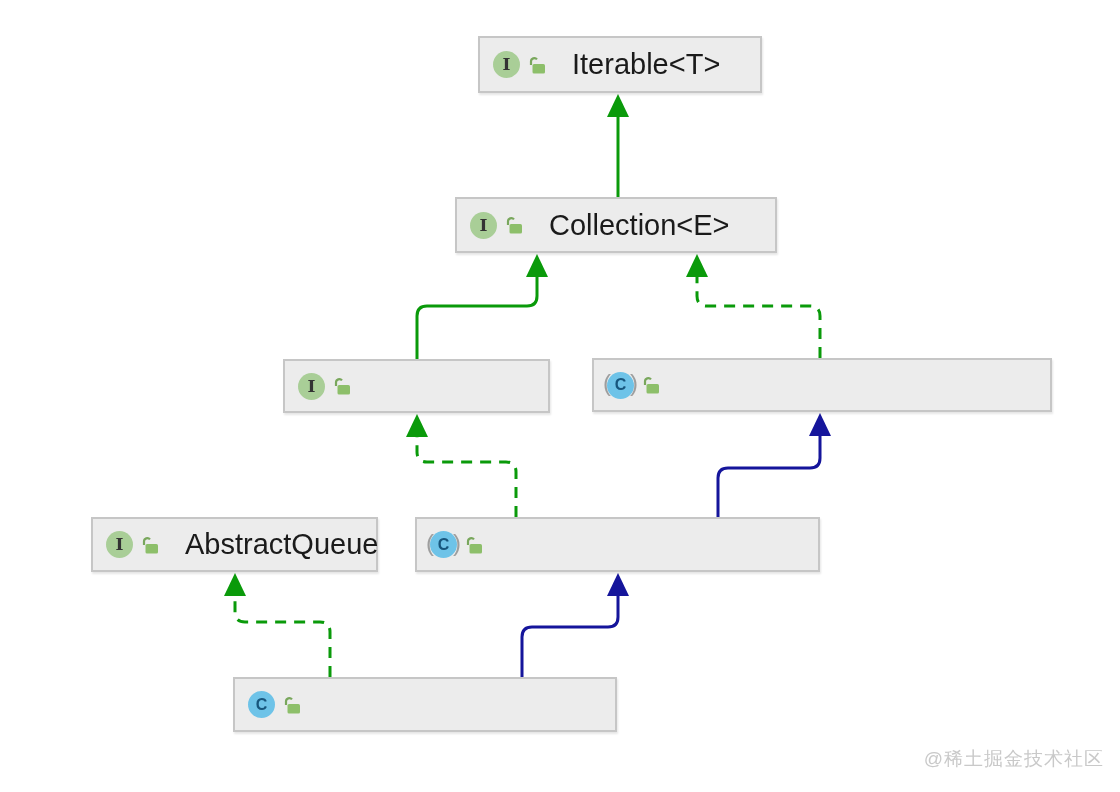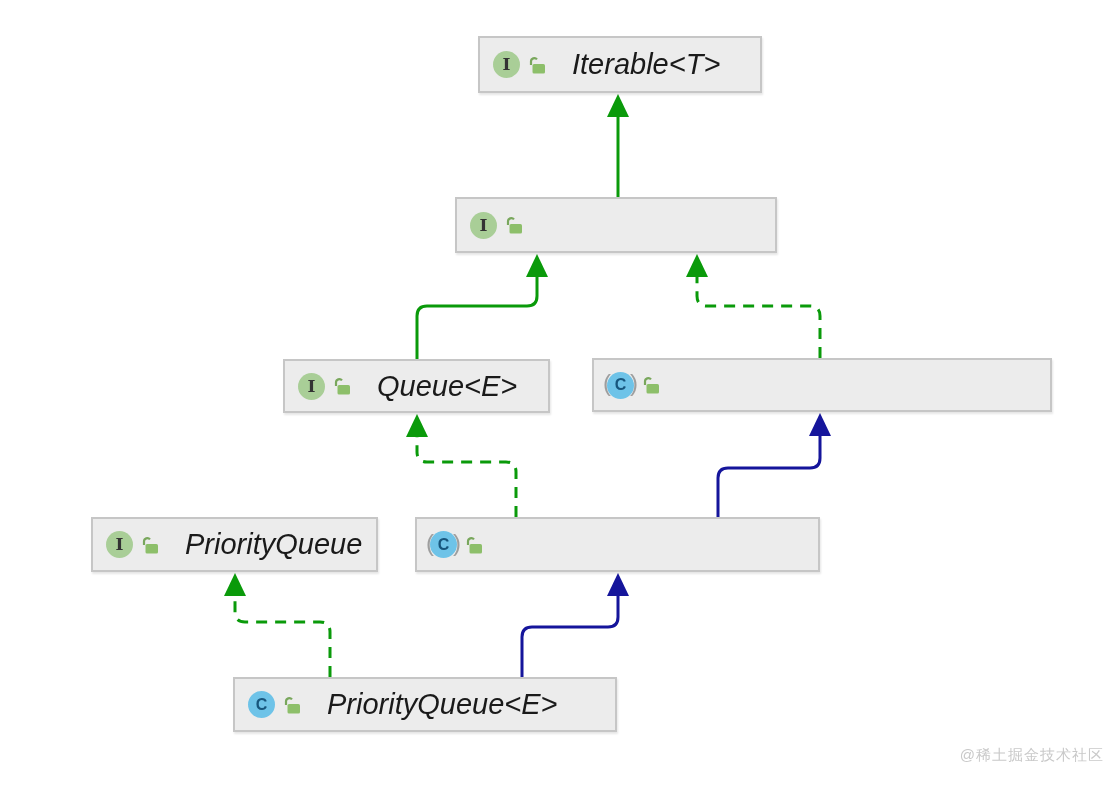--- a/index.html
+++ b/index.html
@@ -25,24 +25,24 @@
     font-weight:bold;line-height:1;
   }
   .badge.iface{background:var(--iface-green,#a9ce97);color:#333333;
     font-family:"DejaVu Serif", serif;font-size:17px;}
   .badge.cls{background:var(--class-blue,#6ec3e8);color:#17567d;
     font-family:"Liberation Sans", sans-serif;font-size:16px;}
   .paren{color:#9e9e9e;font-size:24px;font-weight:400;margin:0 -4px;
     transform:translateY(-2px);}
   .abstract-wrap{display:flex;align-items:center;}
   .lock{margin-left:7px;flex:0 0 auto;}
-  .node-label{margin-left:25px;font-style:italic;}
+  .node-label{margin-left:25px;}
   .watermark{
     position:absolute;right:16px;top:746px;
-    color:#c9c9c9;font-size:15px;letter-spacing:1px;
+    color:#c9c9c9;font-size:19px;letter-spacing:1px;
   }
 </style>
 </head>
 <body style="--node-bg: #ececec; --node-border: #c6c6c6; --iface-green: #a9ce97; --class-blue: #6ec3e8;">
 
 <div class="canvas">
 
   <svg class="edges" width="1120" height="792" viewBox="0 0 1120 792">
 
     <path class="edge" d="M618,197 L618,116" style="stroke: rgb(10, 154, 10);"></path>
@@ -75,67 +75,66 @@
     </svg>
     <span class="node-label">Iterable&lt;T&gt;</span>
   </div>
 
   <div class="node" style="left:455px;top:197px;width:322px;height:56px;">
     <span class="badge iface">I</span>
     <svg class="lock" width="20" height="20" viewBox="0 0 20 20">
       <path d="M4,10 L4,6.6 A3.4,3.4 0 0 1 10,4.4" fill="none" stroke="#79a75c" stroke-width="2.2"></path>
       <rect x="5.5" y="9" width="12.5" height="9.5" rx="1.6" fill="#8dbf6a"></rect>
     </svg>
+    <span class="node-label">Collection&lt;E&gt;</span>
   </div>
 
   <div class="node" style="left:283px;top:359px;width:267px;height:54px;">
     <span class="badge iface">I</span>
     <svg class="lock" width="20" height="20" viewBox="0 0 20 20">
       <path d="M4,10 L4,6.6 A3.4,3.4 0 0 1 10,4.4" fill="none" stroke="#79a75c" stroke-width="2.2"></path>
       <rect x="5.5" y="9" width="12.5" height="9.5" rx="1.6" fill="#8dbf6a"></rect>
     </svg>
-    <span class="node-label">Queue&lt;E&gt;</span>
   </div>
 
   <div class="node" style="left:592px;top:358px;width:460px;height:54px;">
     <span class="abstract-wrap">
       <span class="paren">(</span>
       <span class="badge cls">C</span>
       <span class="paren">)</span>
     </span>
     <svg class="lock" width="20" height="20" viewBox="0 0 20 20">
       <path d="M4,10 L4,6.6 A3.4,3.4 0 0 1 10,4.4" fill="none" stroke="#79a75c" stroke-width="2.2"></path>
       <rect x="5.5" y="9" width="12.5" height="9.5" rx="1.6" fill="#8dbf6a"></rect>
     </svg>
   </div>
 
   <div class="node" style="left:91px;top:517px;width:287px;height:55px;">
     <span class="badge iface">I</span>
     <svg class="lock" width="20" height="20" viewBox="0 0 20 20">
       <path d="M4,10 L4,6.6 A3.4,3.4 0 0 1 10,4.4" fill="none" stroke="#79a75c" stroke-width="2.2"></path>
       <rect x="5.5" y="9" width="12.5" height="9.5" rx="1.6" fill="#8dbf6a"></rect>
     </svg>
-    <span class="node-label">PriorityQueue</span>
+    <span class="node-label">AbstractQueue</span>
   </div>
 
   <div class="node" style="left:415px;top:517px;width:405px;height:55px;">
     <span class="abstract-wrap">
       <span class="paren">(</span>
       <span class="badge cls">C</span>
       <span class="paren">)</span>
     </span>
     <svg class="lock" width="20" height="20" viewBox="0 0 20 20">
       <path d="M4,10 L4,6.6 A3.4,3.4 0 0 1 10,4.4" fill="none" stroke="#79a75c" stroke-width="2.2"></path>
       <rect x="5.5" y="9" width="12.5" height="9.5" rx="1.6" fill="#8dbf6a"></rect>
     </svg>
   </div>
 
   <div class="node" style="left:233px;top:677px;width:384px;height:55px;">
     <span class="badge cls">C</span>
     <svg class="lock" width="20" height="20" viewBox="0 0 20 20">
       <path d="M4,10 L4,6.6 A3.4,3.4 0 0 1 10,4.4" fill="none" stroke="#79a75c" stroke-width="2.2"></path>
       <rect x="5.5" y="9" width="12.5" height="9.5" rx="1.6" fill="#8dbf6a"></rect>
     </svg>
-    <span class="node-label">PriorityQueue&lt;E&gt;</span>
   </div>
 
   <div class="watermark">@稀土掘金技术社区</div>
 </div>
 
 </body></html>

